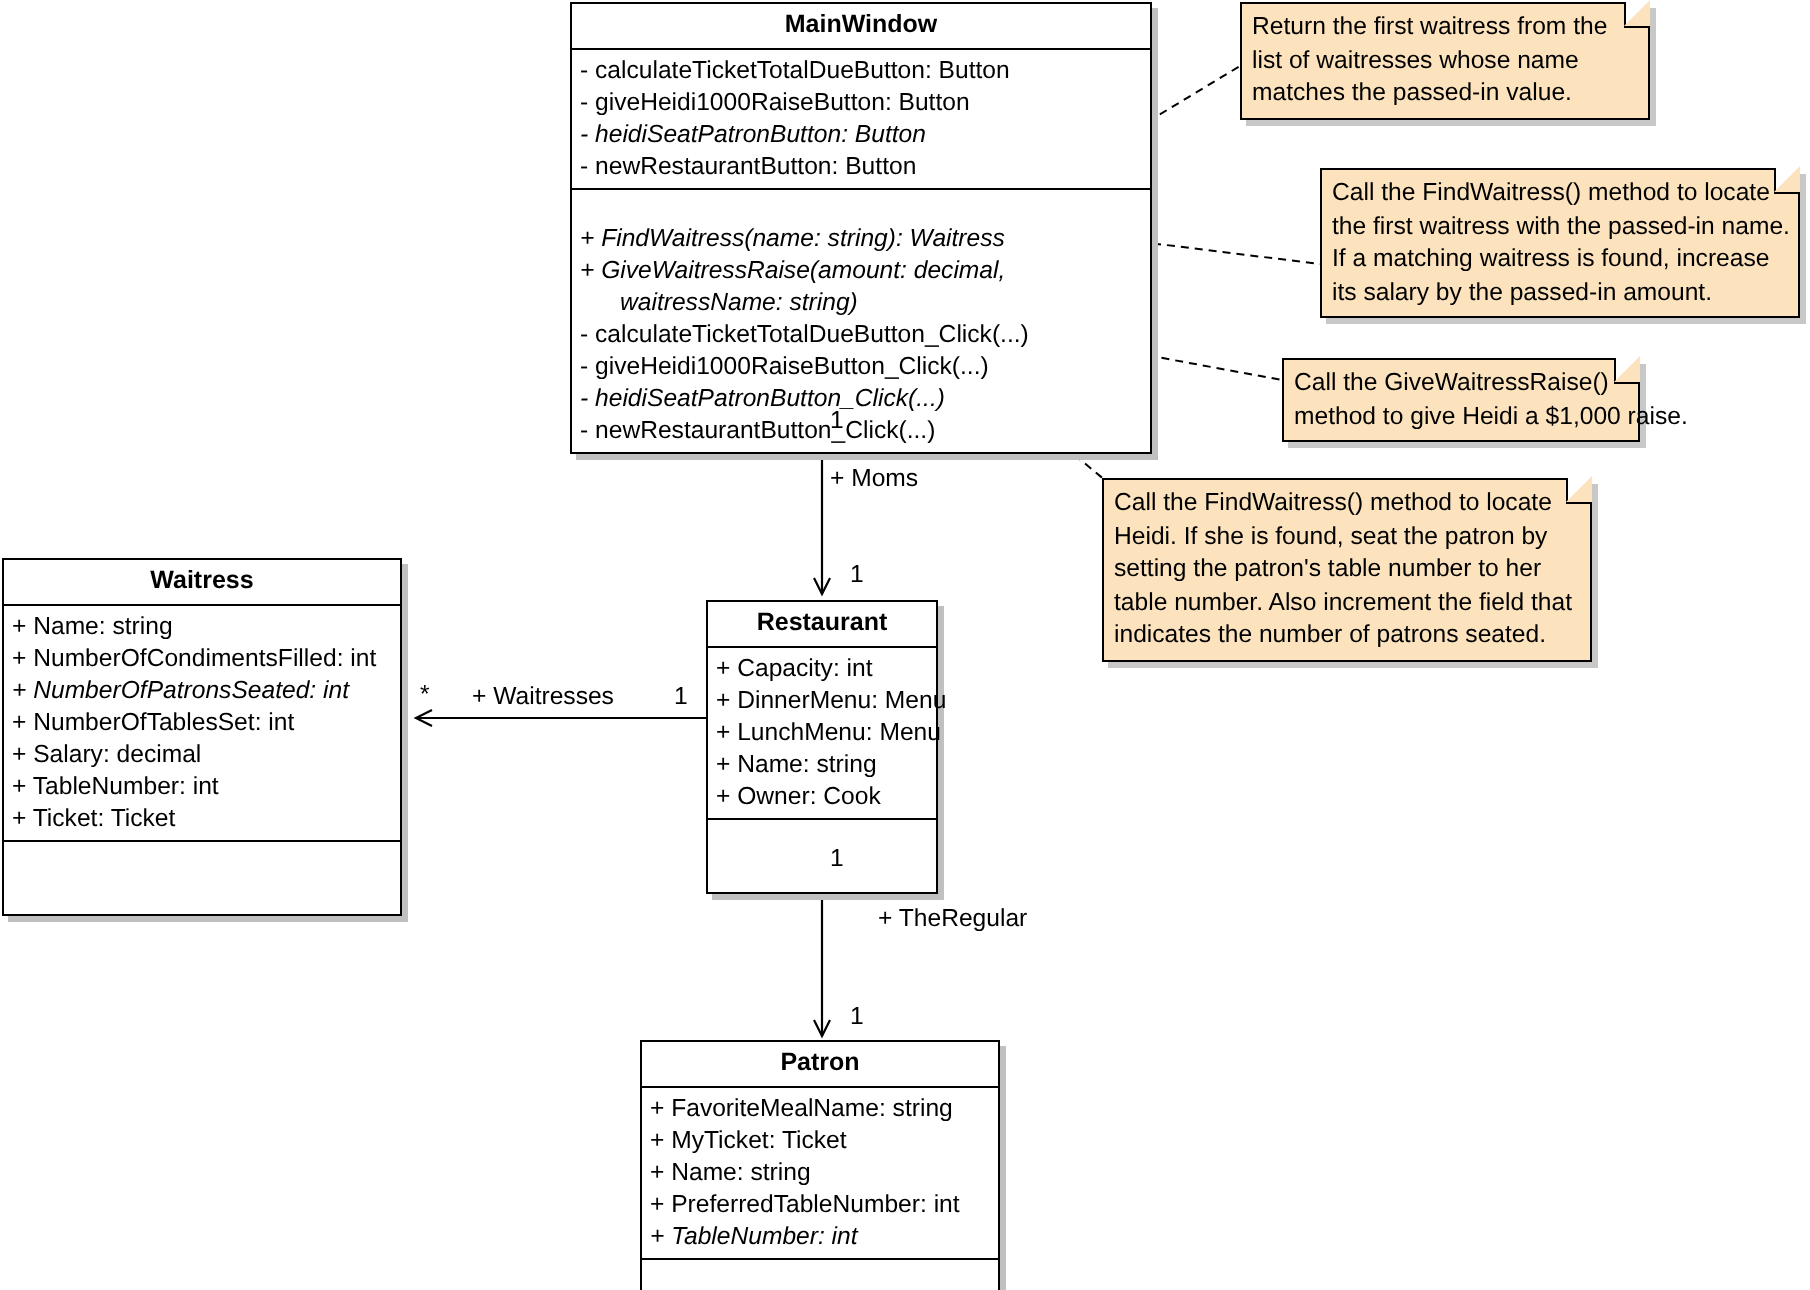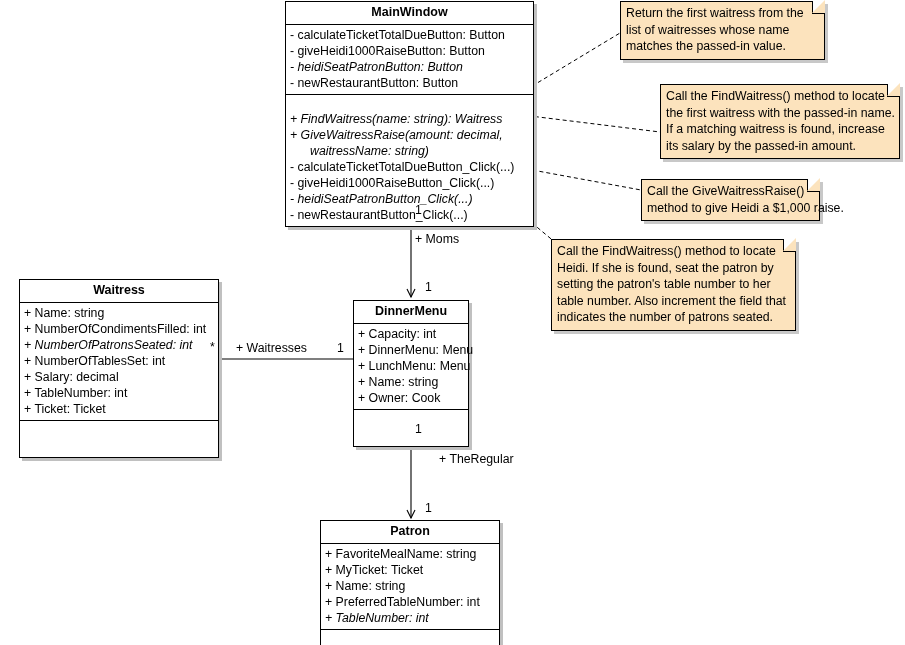--- a/index.html
+++ b/index.html
@@ -80,55 +80,55 @@
     </g>
 
     <g stroke="#000" stroke-width="1" fill="none" stroke-dasharray="4,3">
       <path d="M514,97 L620,33"></path>
       <path d="M514,114 L660,132"></path>
       <path d="M505,165 L641,190"></path>
       <path d="M478,178 L556,243"></path>
     </g>
   </svg>
 
-  <div class="uml-class" id="cls-mainwindow" style="left:285px;top:1px;width:249px;">
+  <div class="uml-class" id="cls-mainwindow" style="left:285px;top:1px;width:291px;">
     <div class="uml-title">MainWindow</div>
     <div class="compartment">
       <div class="member">- calculateTicketTotalDueButton: Button</div>
       <div class="member">- giveHeidi1000RaiseButton: Button</div>
       <div class="member blue">- heidiSeatPatronButton: Button</div>
       <div class="member">- newRestaurantButton: Button</div>
     </div>
     <div class="compartment last">
       <div class="member blue">+ FindWaitress(name: string): Waitress</div>
       <div class="member blue">+ GiveWaitressRaise(amount: decimal,</div>
       <div class="member blue cont">waitressName: string)</div>
       <div class="member">- calculateTicketTotalDueButton_Click(...)</div>
       <div class="member">- giveHeidi1000RaiseButton_Click(...)</div>
       <div class="member blue">- heidiSeatPatronButton_Click(...)</div>
       <div class="member">- newRestaurantButton_Click(...)</div>
     </div>
   </div>
 
-  <div class="uml-class" id="cls-waitress" style="left:19px;top:279px;width:200px;">
+  <div class="uml-class" id="cls-waitress" style="left:1px;top:279px;width:200px;">
     <div class="uml-title">Waitress</div>
     <div class="compartment">
       <div class="member">+ Name: string</div>
       <div class="member">+ NumberOfCondimentsFilled: int</div>
       <div class="member blue">+ NumberOfPatronsSeated: int</div>
       <div class="member">+ NumberOfTablesSet: int</div>
       <div class="member">+ Salary: decimal</div>
       <div class="member">+ TableNumber: int</div>
       <div class="member">+ Ticket: Ticket</div>
     </div>
     <div class="compartment last empty"></div>
   </div>
 
   <div class="uml-class" id="cls-restaurant" style="left:353px;top:300px;width:116px;">
-    <div class="uml-title">DinnerMenu</div>
+    <div class="uml-title">Restaurant</div>
     <div class="compartment">
       <div class="member">+ Capacity: int</div>
       <div class="member">+ DinnerMenu: Menu</div>
       <div class="member">+ LunchMenu: Menu</div>
       <div class="member">+ Name: string</div>
       <div class="member">+ Owner: Cook</div>
     </div>
     <div class="compartment last empty"></div>
   </div>
 

